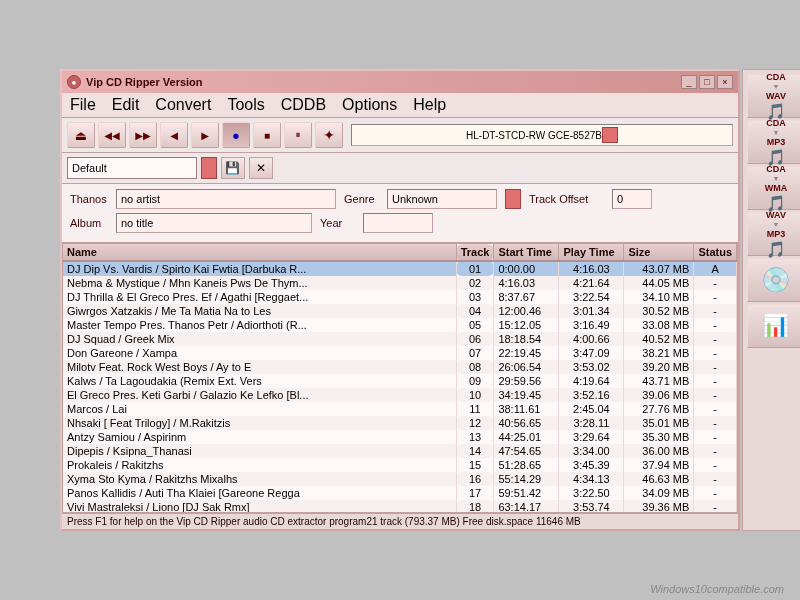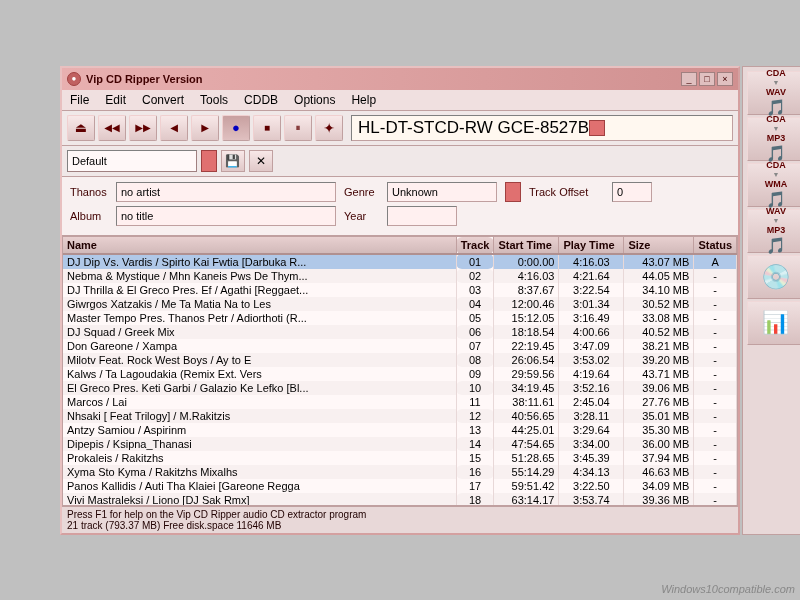--- a/index.html
+++ b/index.html
@@ -69,21 +69,21 @@
       color: #400000;
     }
     .menu-bar {
       background: #f0e0e0;
       padding: 2px 5px;
       display: flex;
       gap: 10px;
       border-bottom: 1px solid #c0a0a0;
     }
     .menu-item {
-      font-size: 12px;
+      font-size: 16px;
       color: #000;
       cursor: pointer;
       padding: 1px 3px;
     }
     .toolbar {
       background: #f0e8e8;
       padding: 4px 5px;
       display: flex;
       align-items: center;
       gap: 3px;
@@ -108,25 +108,25 @@
       background: linear-gradient(to bottom, #c8a0a0, #e0c0c0);
     }
     .drive-display {
       flex: 1;
       margin-left: 5px;
       background: #fff8f0;
       border: 1px solid #c0a0a0;
       border-top: 1px solid #808080;
       border-left: 1px solid #808080;
       padding: 2px 6px;
-      font-size: 17px;
+      font-size: 10px;
       color: #000;
       display: flex;
       align-items: center;
-      justify-content: flex-start;
+      justify-content: center;
     }
     .drive-indicator {
       width: 16px;
       height: 16px;
       background: #e07070;
       border: 1px solid #a04040;
     }
     .profile-bar {
       background: #f0e8e8;
       padding: 4px 5px;
@@ -185,21 +185,21 @@
       border-left: 1px solid #808080;
       padding: 1px 4px;
       font-size: 11px;
       height: 20px;
       display: flex;
       align-items: center;
     }
     .artist-field { width: 220px; }
     .genre-field { width: 110px; }
     .track-offset-field { width: 40px; text-align: center; }
-    .album-field { width: 220px; }
+    .album-field { width: 196px; }
     .year-field { width: 70px; }
     .genre-indicator {
       width: 16px;
       height: 20px;
       background: #e07070;
       border: 1px solid #a04040;
       cursor: pointer;
     }
     .track-table-container {
       background: #fff8f8;
@@ -236,32 +236,31 @@
       margin-left: 28px;
     }
     .track-table tbody td {
       padding: 1px 4px;
       border-right: 1px solid #e8d8d8;
       white-space: nowrap;
       overflow: hidden;
     }
     .col-name { max-width: 220px; overflow: hidden; text-overflow: ellipsis; }
     .col-track { width: 30px; text-align: center; border-radius: 6px; }
-    .col-start { width: 65px; text-align: right; }
+    .col-start { width: 65px; text-align: left; }
     .col-play { width: 65px; text-align: center; }
     .col-size { width: 70px; text-align: right; }
     .col-status { width: 40px; text-align: center; }
     .status-bar {
       background: #e8d8d8;
       border-top: 1px solid #c0a0a0;
       padding: 2px 5px;
       display: flex;
       font-size: 10px;
       color: #200000;
-      flex-direction: column;
     }
     .right-panel {
       position: absolute;
       right: -68px;
       top: 0;
       width: 66px;
       height: 100%;
       display: flex;
       flex-direction: column;
       gap: 2px;
@@ -285,21 +284,21 @@
       font-size: 9px;
       color: #400000;
     }
     .outer-wrapper {
       display: flex;
       position: relative;
     }
     .watermark {
       position: absolute;
       bottom: 5px;
-      right: 5px;
+      right: 16px;
       font-size: 11px;
       color: #888;
       font-style: italic;
     }
   </style>
 </head>
 <body>
 
 <div class="outer-wrapper">
   <div class="window">

